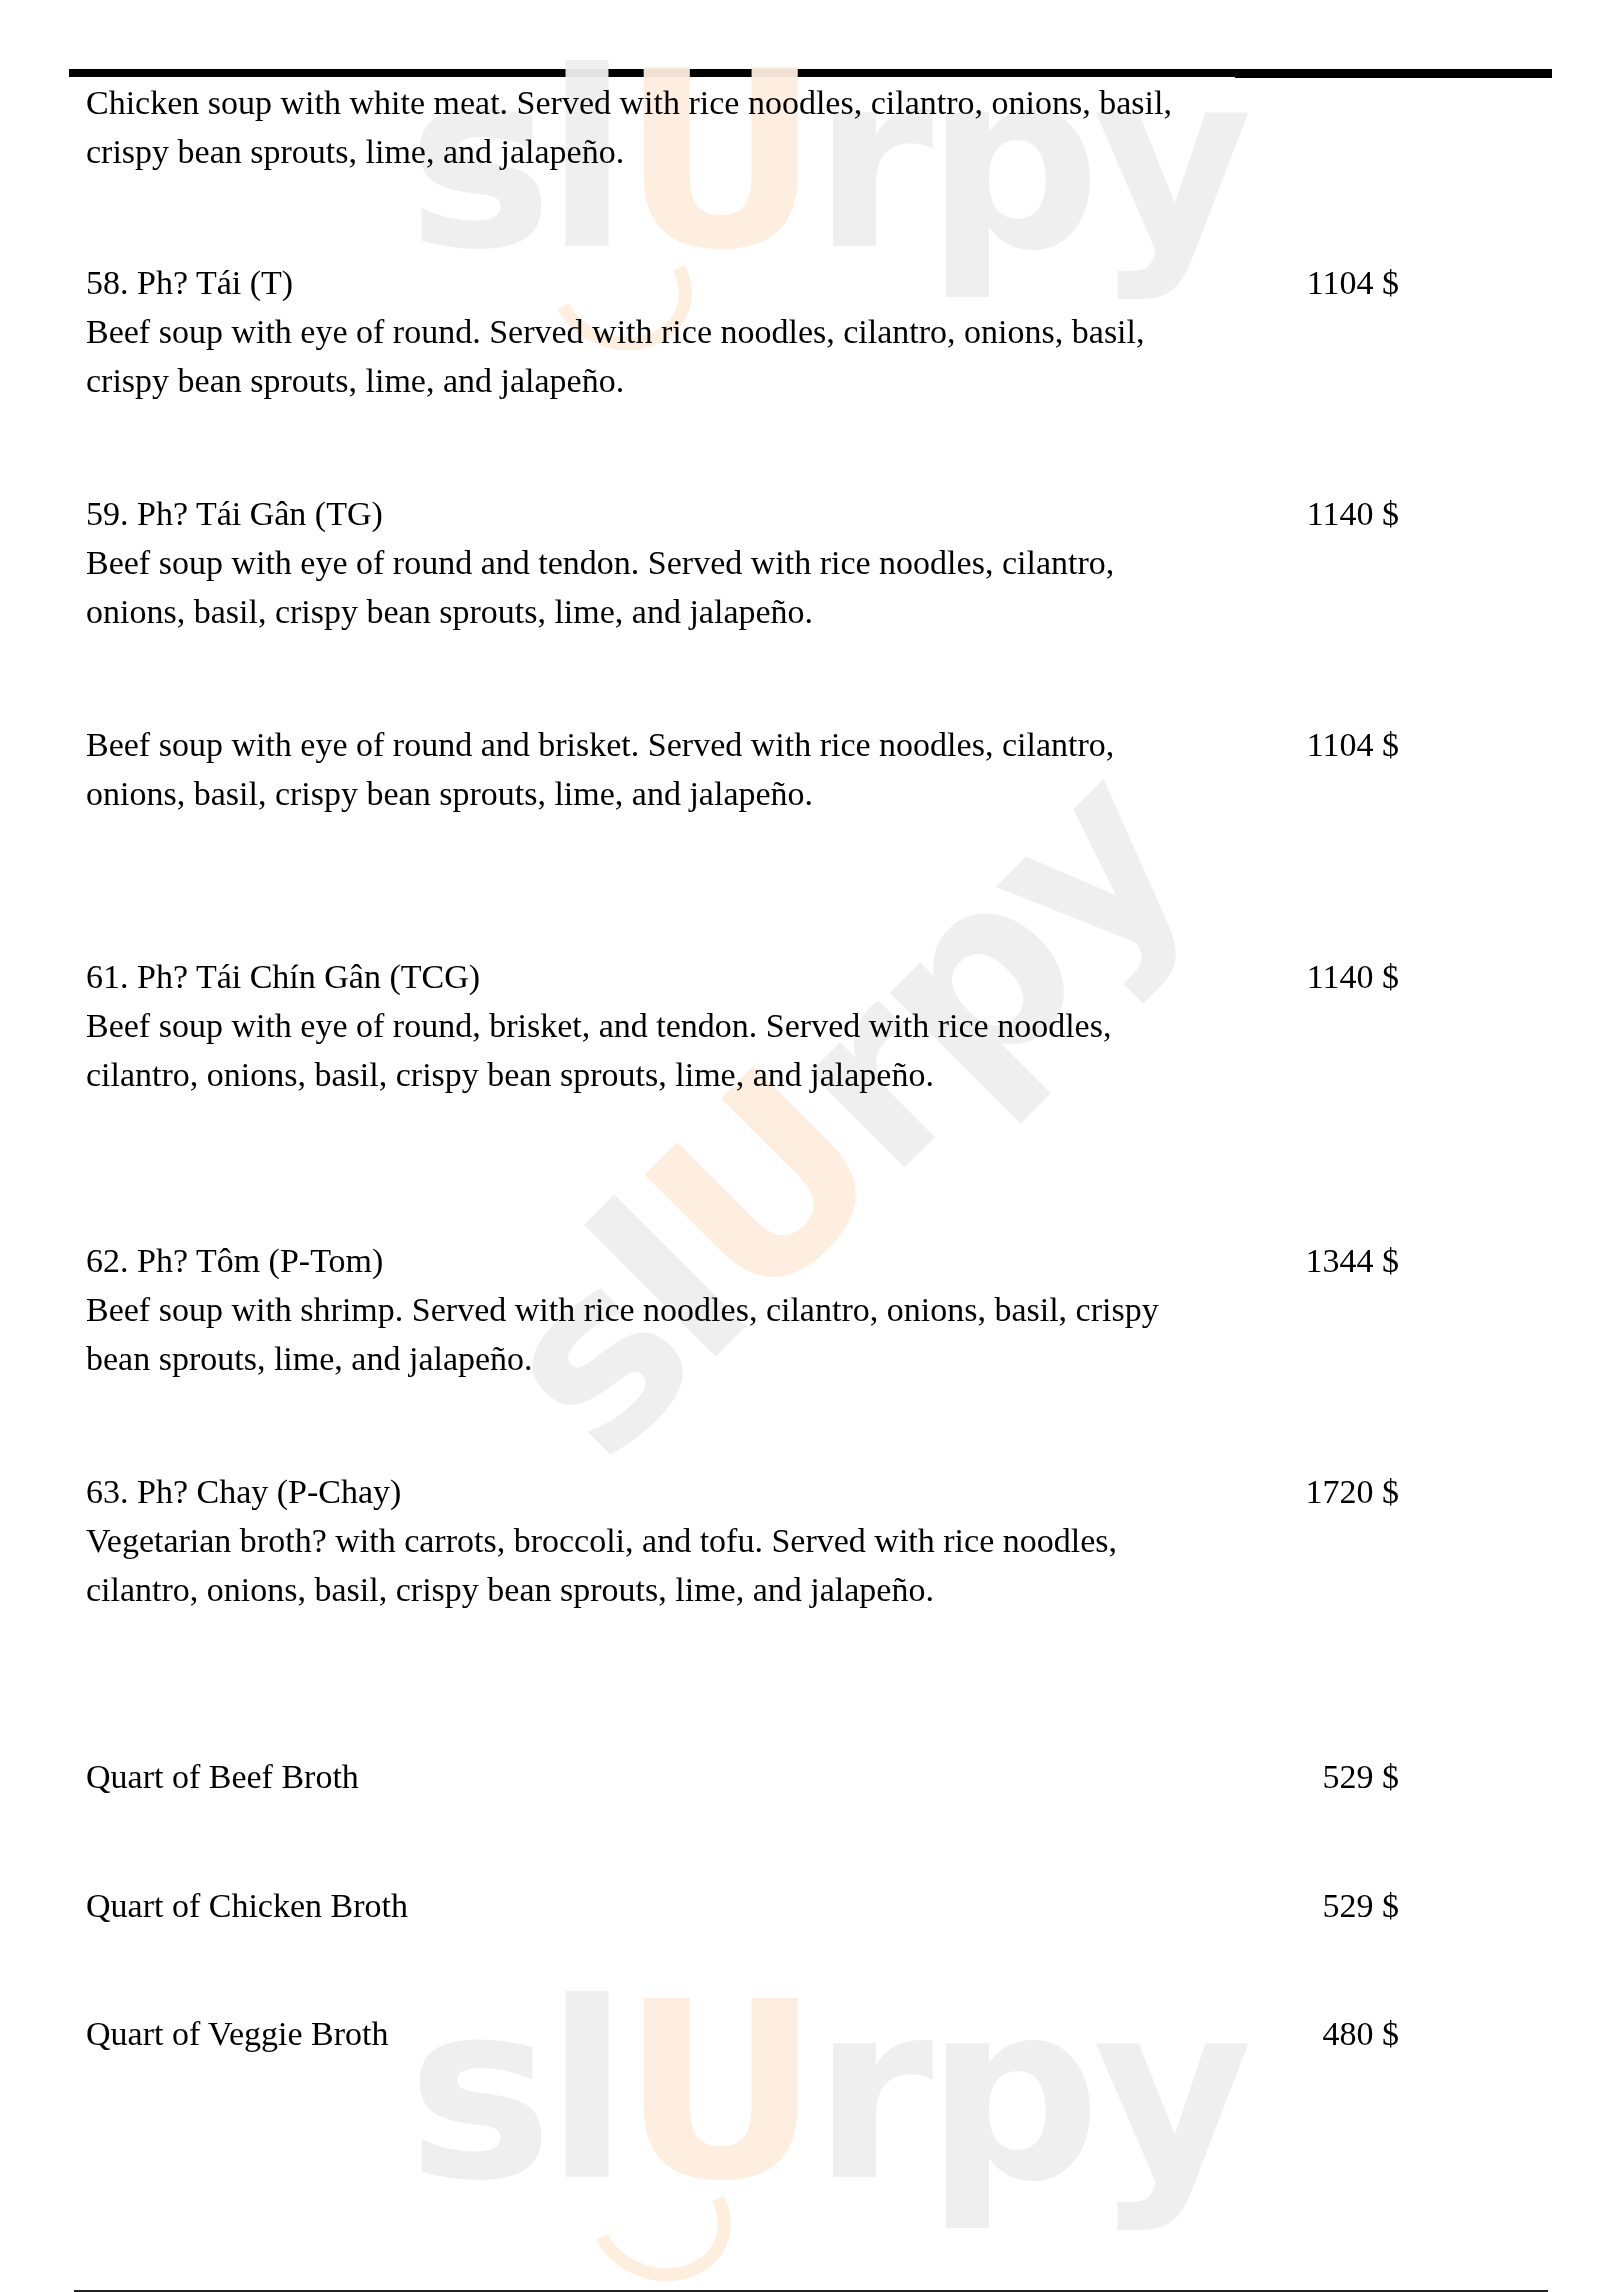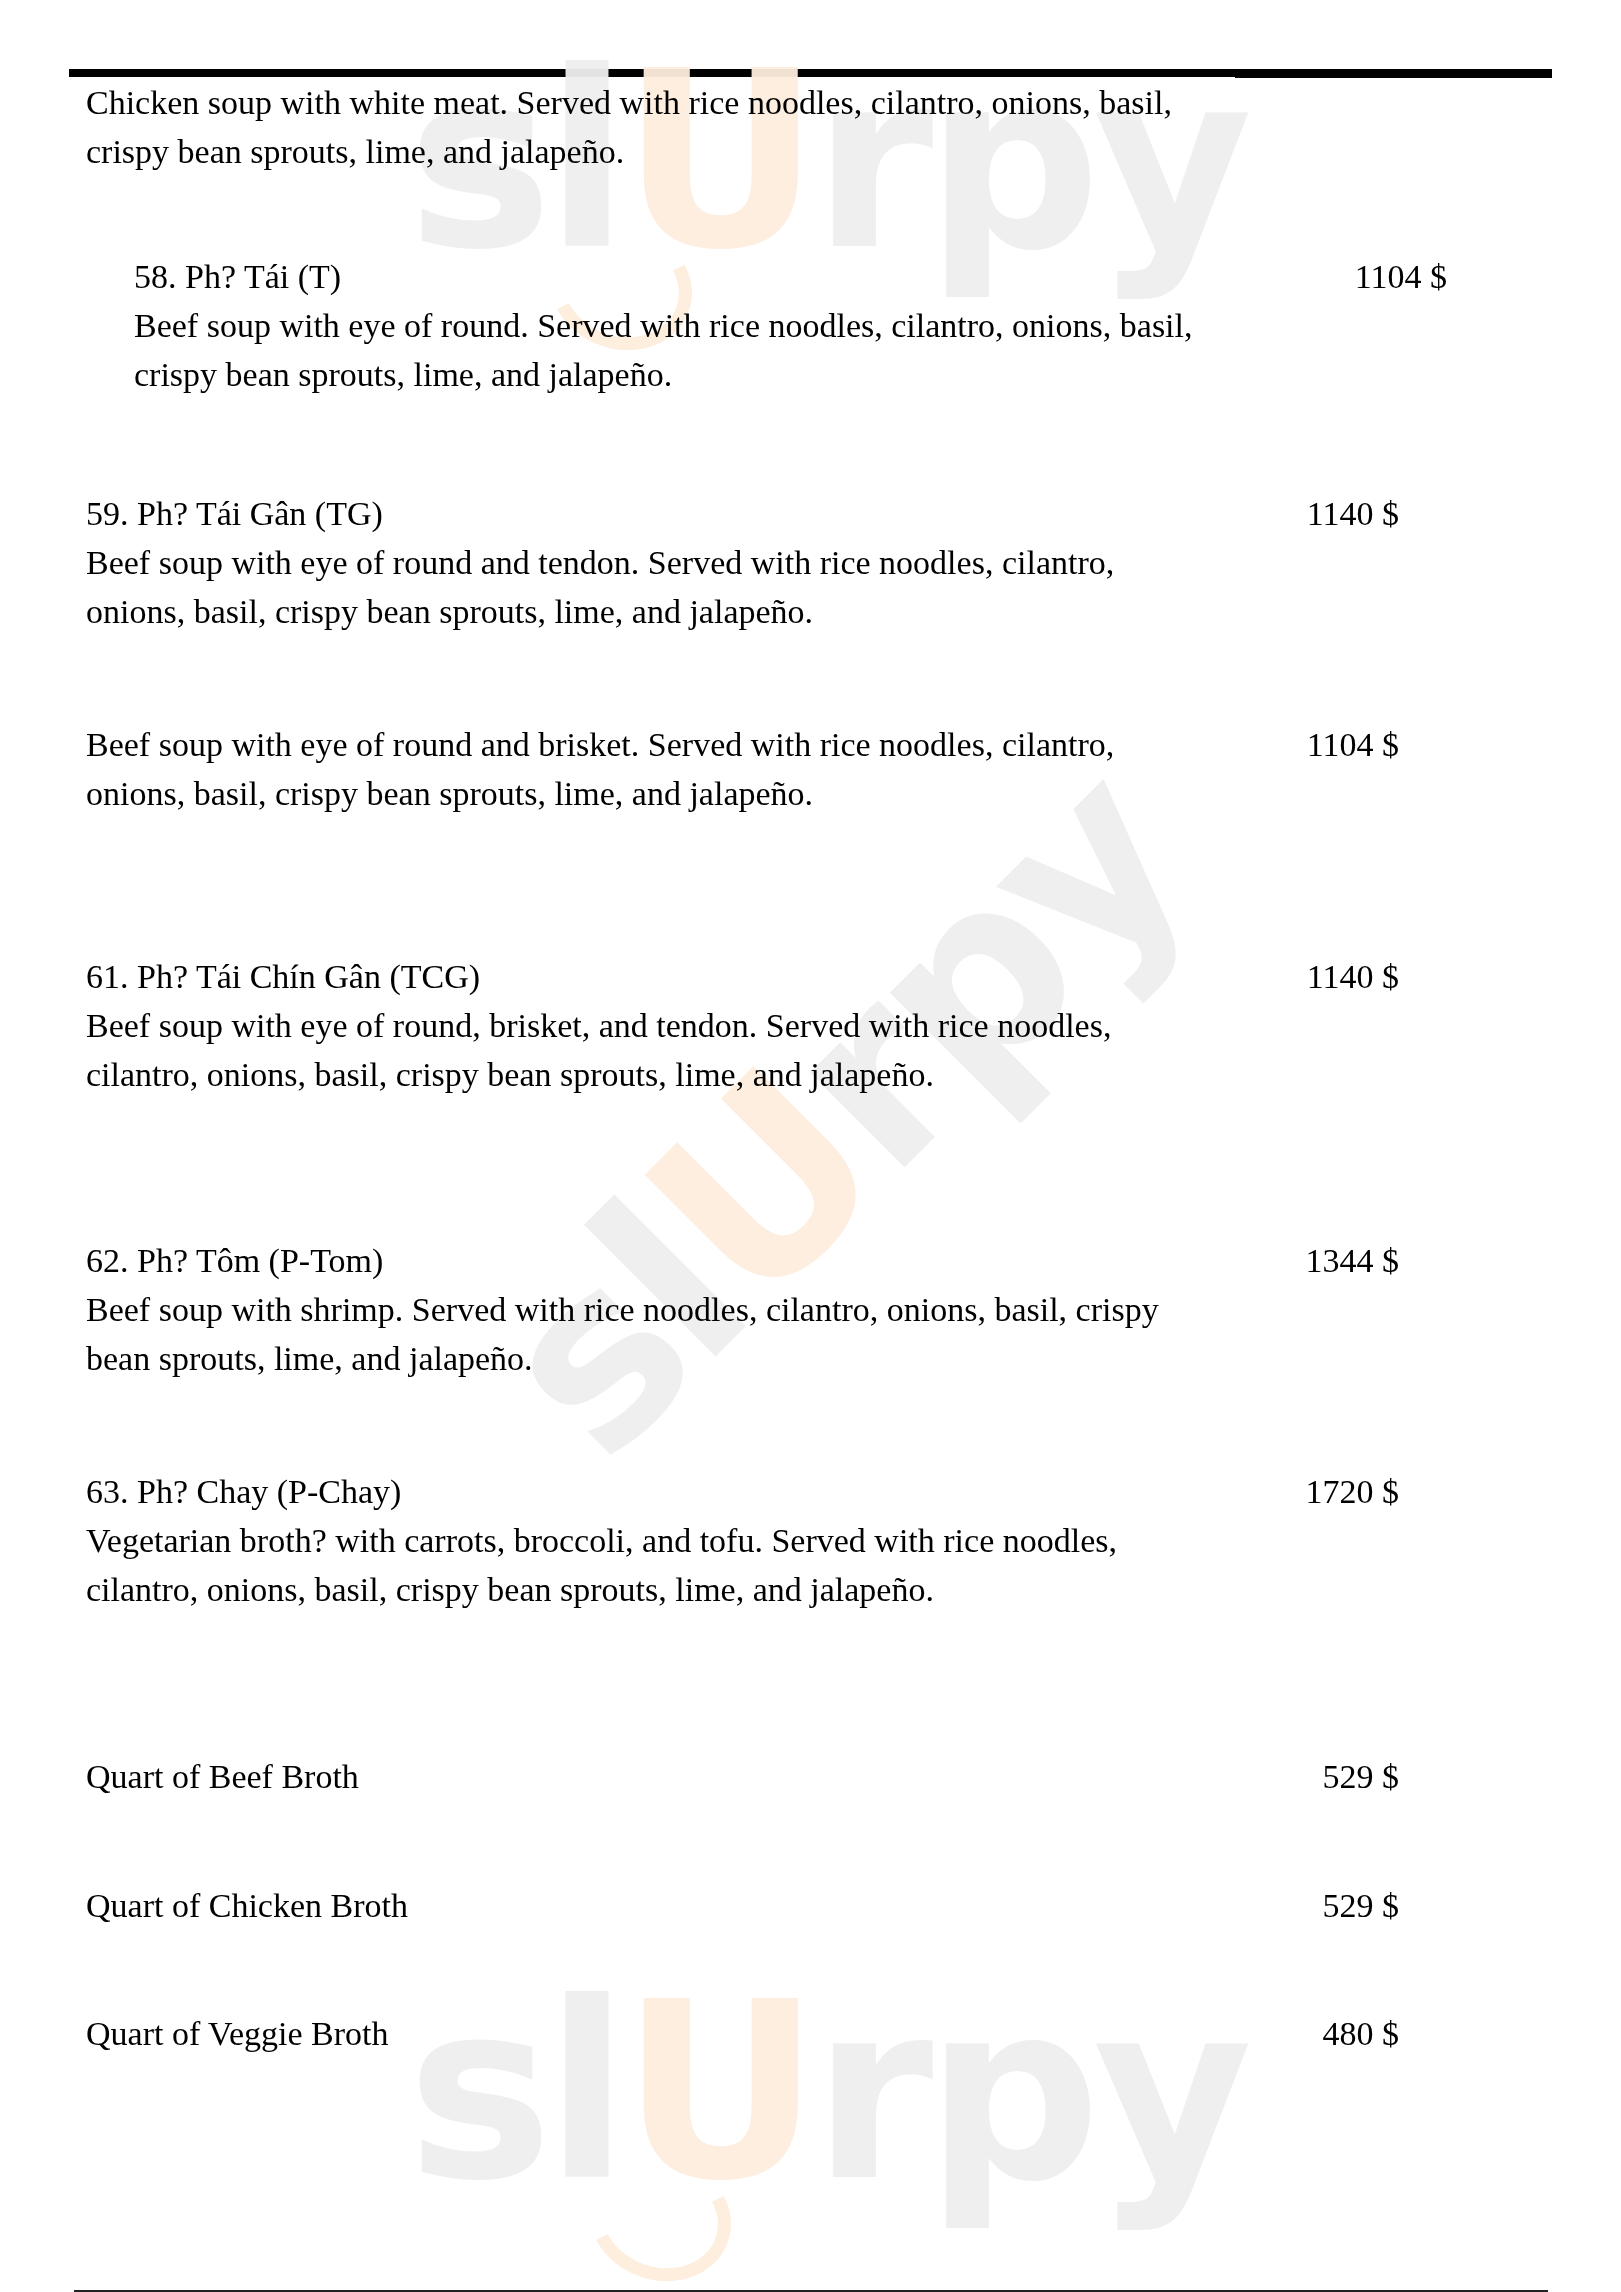--- a/index.html
+++ b/index.html
@@ -111,21 +111,21 @@
   <span class="g">sl</span><span class="o">U</span><span class="g">rpy</span>
 </div>
 <div class="wm-swoosh" style="left:588px; top:2156px; width:118px; height:98px; transform:rotate(20deg);"></div>
 
 <div class="content">
 
   <div class="item" style="top:78px;">
     <span class="item-desc">Chicken soup with white meat. Served with rice noodles, cilantro, onions, basil, crispy bean sprouts, lime, and jalapeño.</span>
   </div>
 
-  <div class="item" style="top:252px;margin-left:48px;">
+  <div class="item" style="top:258px;">
     <span class="item-name">58. Ph? Tái (T)</span>
     <span class="item-desc">Beef soup with eye of round. Served with rice noodles, cilantro, onions, basil, crispy bean sprouts, lime, and jalapeño.</span>
     <span class="item-price">1104 $</span>
   </div>
 
   <div class="item" style="top:489px;">
     <span class="item-name">59. Ph? Tái Gân (TG)</span>
     <span class="item-desc">Beef soup with eye of round and tendon. Served with rice noodles, cilantro, onions, basil, crispy bean sprouts, lime, and jalapeño.</span>
     <span class="item-price">1140 $</span>
   </div>

